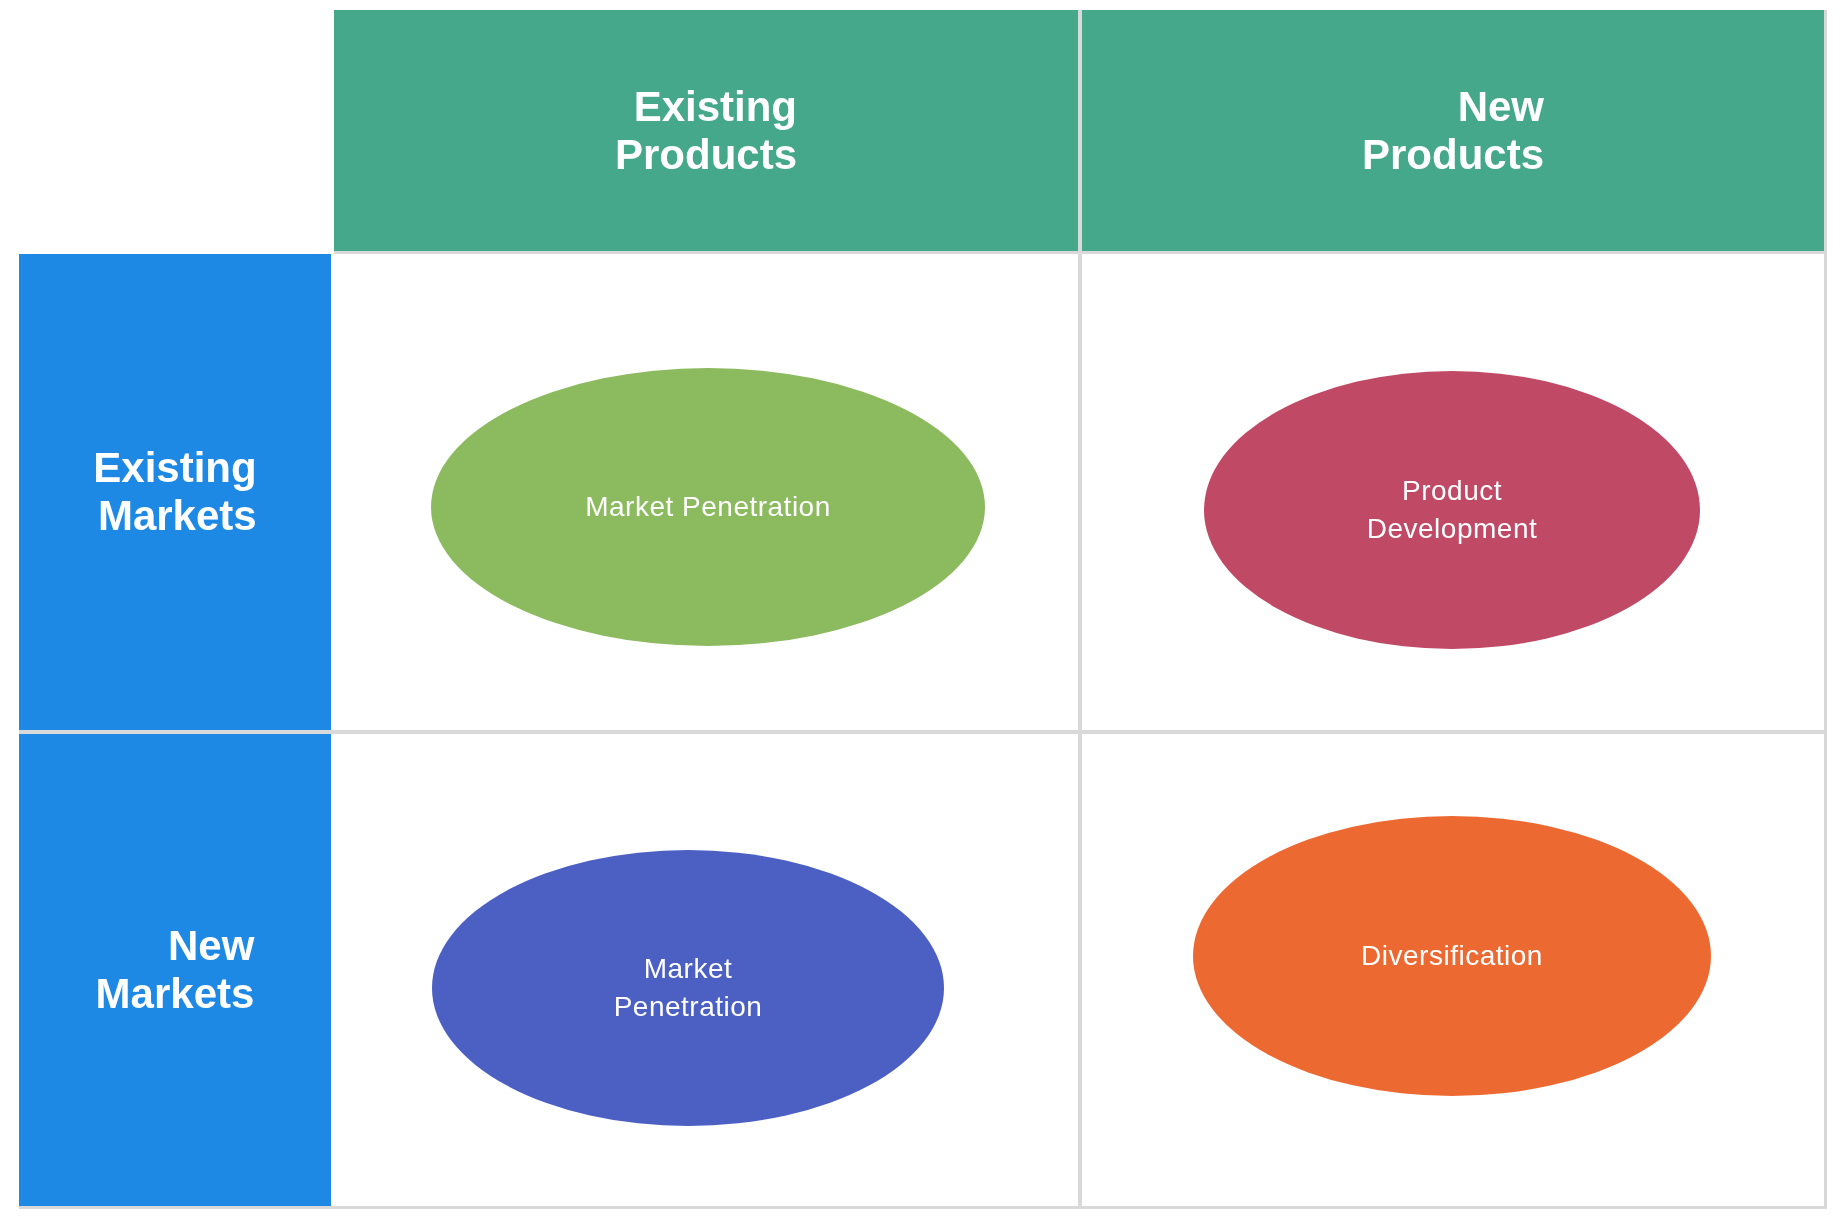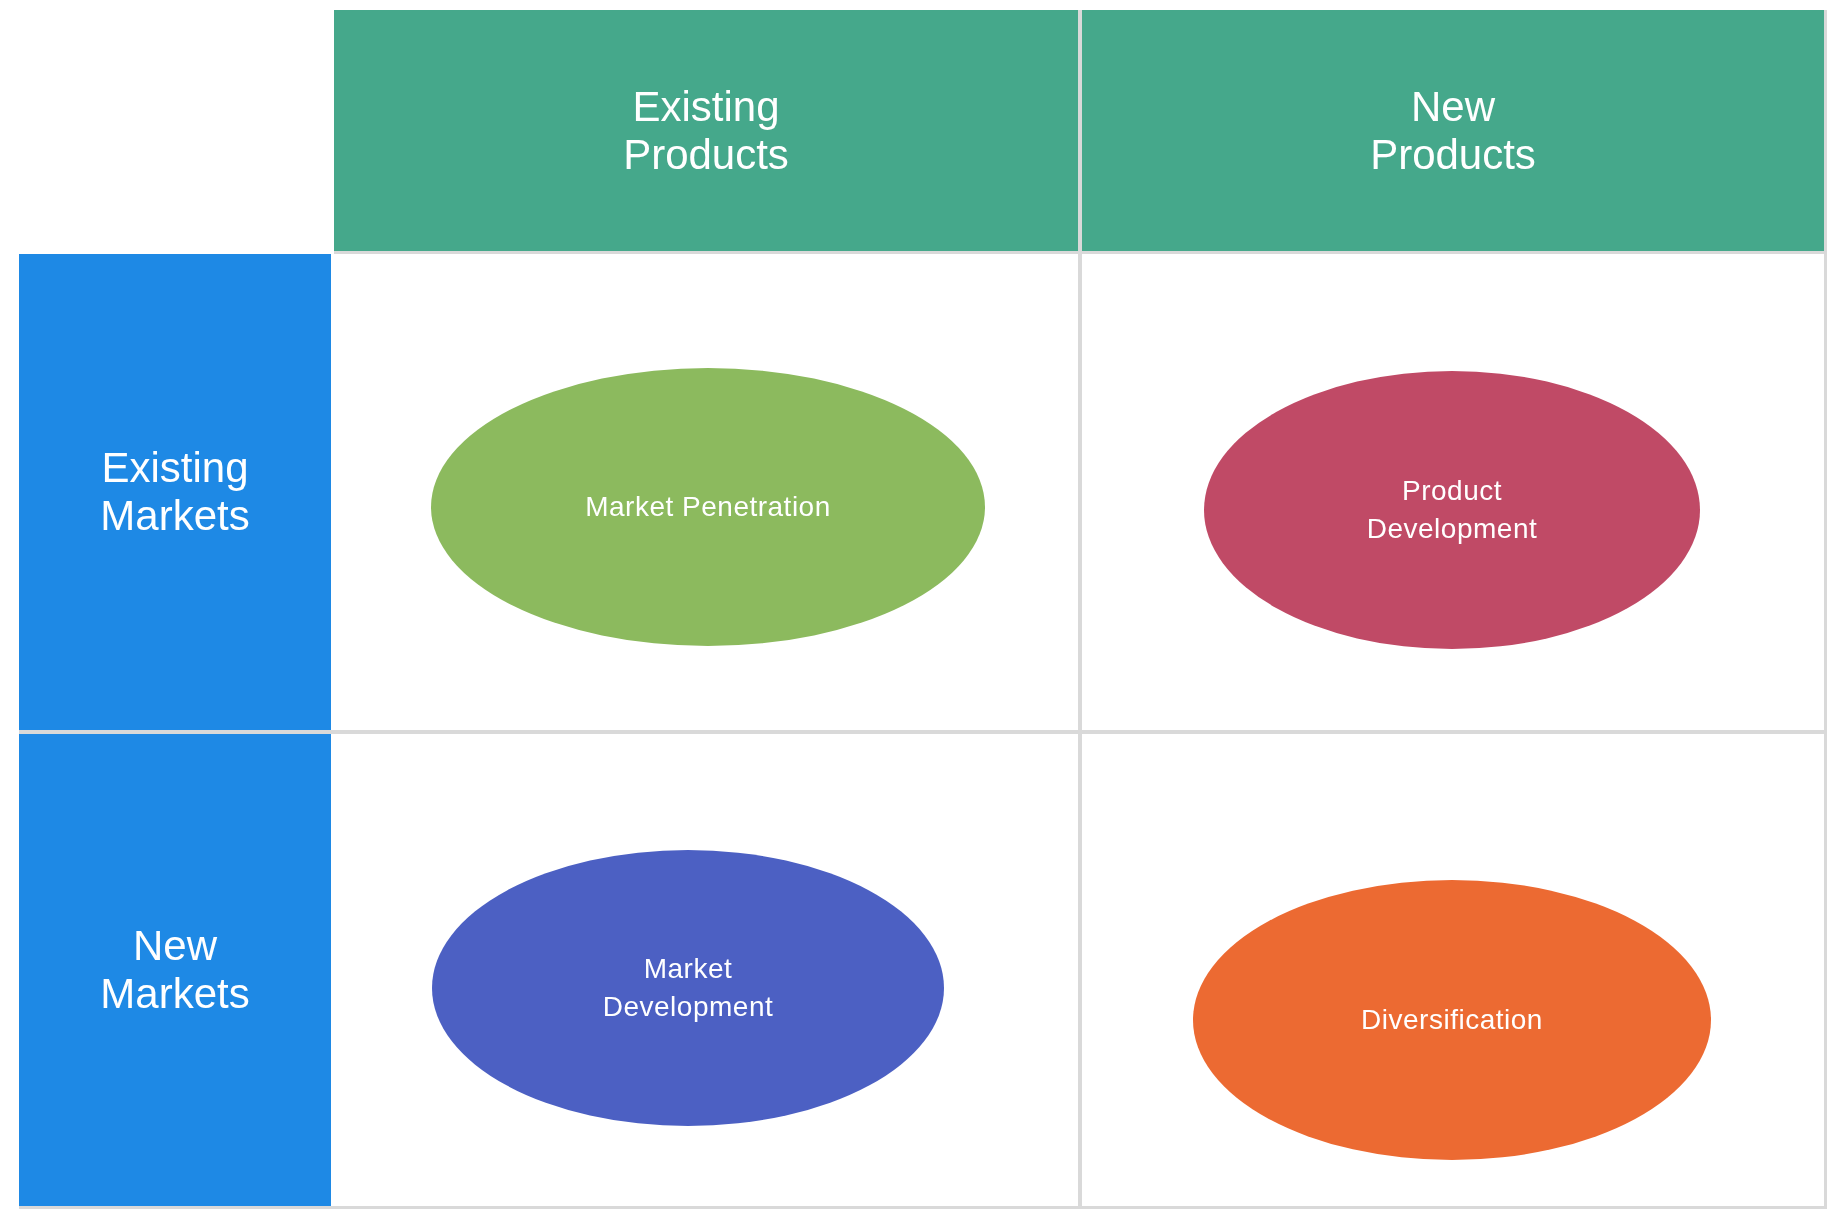--- a/index.html
+++ b/index.html
@@ -18,25 +18,25 @@
   .cell {
     position: absolute;
     display: flex;
     align-items: center;
     justify-content: center;
     text-align: center;
     box-sizing: border-box;
   }
   .header-label {
     color: #ffffff;
-    font-weight: normal;
+    font-weight: bold;
     font-size: 42px;
     line-height: 48px;
     white-space: pre-line;
-    text-align: center;
+    text-align: right;
   }
   .body-cell {
     background: #ffffff;
   }
   .ellipse {
     position: absolute;
     border-radius: 50%;
     display: flex;
     align-items: center;
     justify-content: center;
@@ -59,21 +59,21 @@
   #col-header-2 { left: 1082px; top: 10px; width: 742px; height: 241px; }
   #row-header-1 { left: 19px; top: 254px;  width: 312px; height: 476px; }
   #row-header-2 { left: 19px; top: 734px;  width: 312px; height: 472px; }
   #body-cell-11 { left: 334px;  top: 254px; width: 744px; height: 476px; }
   #body-cell-12 { left: 1082px; top: 254px; width: 742px; height: 476px; }
   #body-cell-21 { left: 334px;  top: 734px; width: 744px; height: 472px; }
   #body-cell-22 { left: 1082px; top: 734px; width: 742px; height: 472px; }
   #ellipse-market-penetration  { left: 431px;  top: 368px; width: 554px; height: 278px; }
   #ellipse-product-development { left: 1204px; top: 371px; width: 496px; height: 278px; }
   #ellipse-market-development  { left: 432px;  top: 850px; width: 512px; height: 276px; }
-  #ellipse-diversification     { left: 1193px; top: 880px; width: 518px; height: 280px; }
+  #ellipse-diversification     { left: 1193px; top: 816px; width: 518px; height: 280px; }
   #grid-col-divider    { left: 1078px; top: 10px;   width: 4px;    height: 1199px; }
   #grid-header-divider { left: 334px;  top: 251px;  width: 1493px; height: 3px; }
   #grid-row-divider    { left: 19px;   top: 730px;  width: 1808px; height: 4px; }
   #grid-bottom-border  { left: 19px;   top: 1206px; width: 1808px; height: 3px; }
   #grid-right-border   { left: 1824px; top: 10px;   width: 3px;    height: 1199px; }
 </style>
 </head>
 <body>
 
 <div class="canvas">
@@ -113,20 +113,20 @@
     <span class="ellipse-label">Market Penetration</span>
   </div>
 
   <div class="ellipse" id="ellipse-product-development" style="background: rgb(192, 74, 102); align-items: center;">
     <span class="ellipse-label">Product
 Development</span>
   </div>
 
   <div class="ellipse" id="ellipse-market-development" style="background: rgb(76, 96, 195);">
     <span class="ellipse-label">Market
-Development</span>
+Penetration</span>
   </div>
 
   <div class="ellipse" id="ellipse-diversification" style="background: rgb(236, 106, 50);">
     <span class="ellipse-label">Diversification</span>
   </div>
 
 </div>
 
 </body></html>

